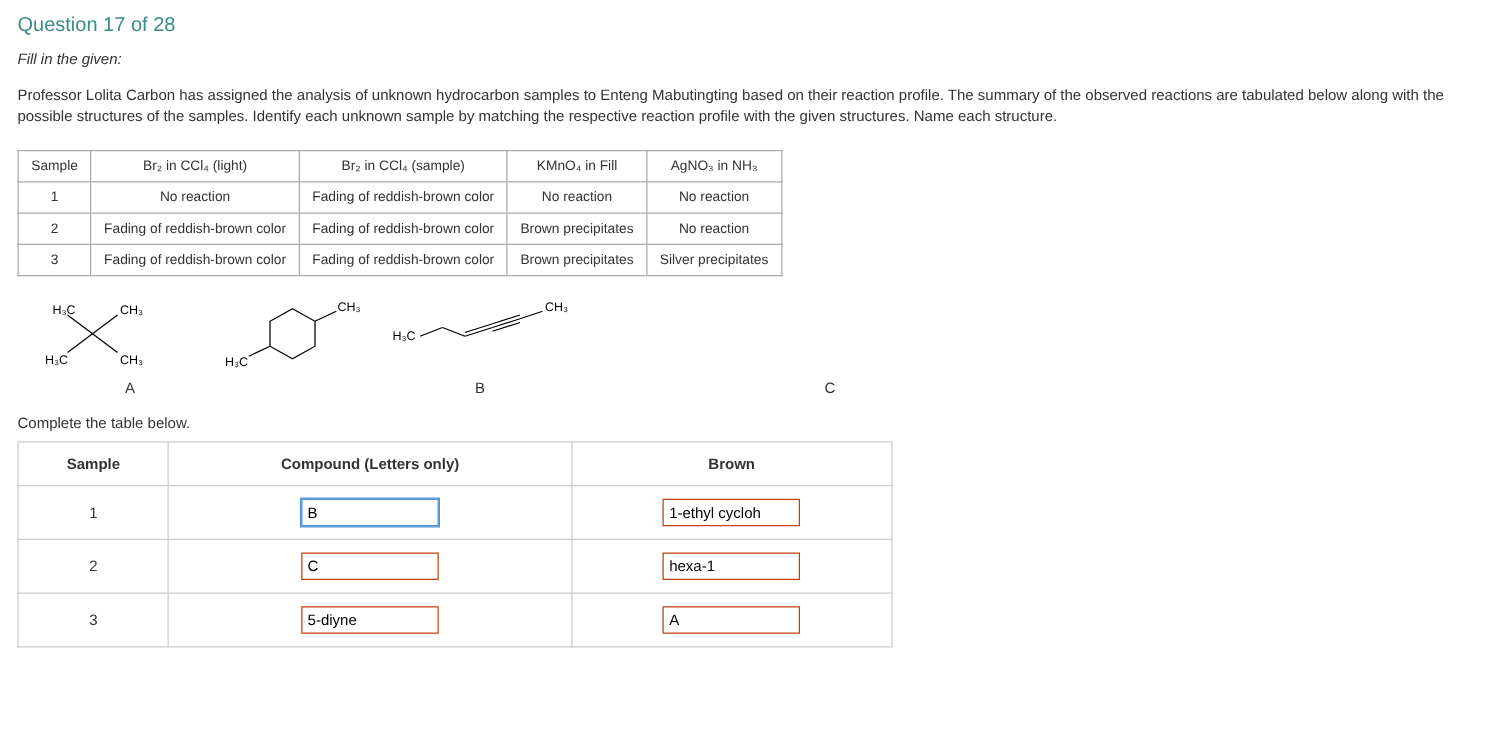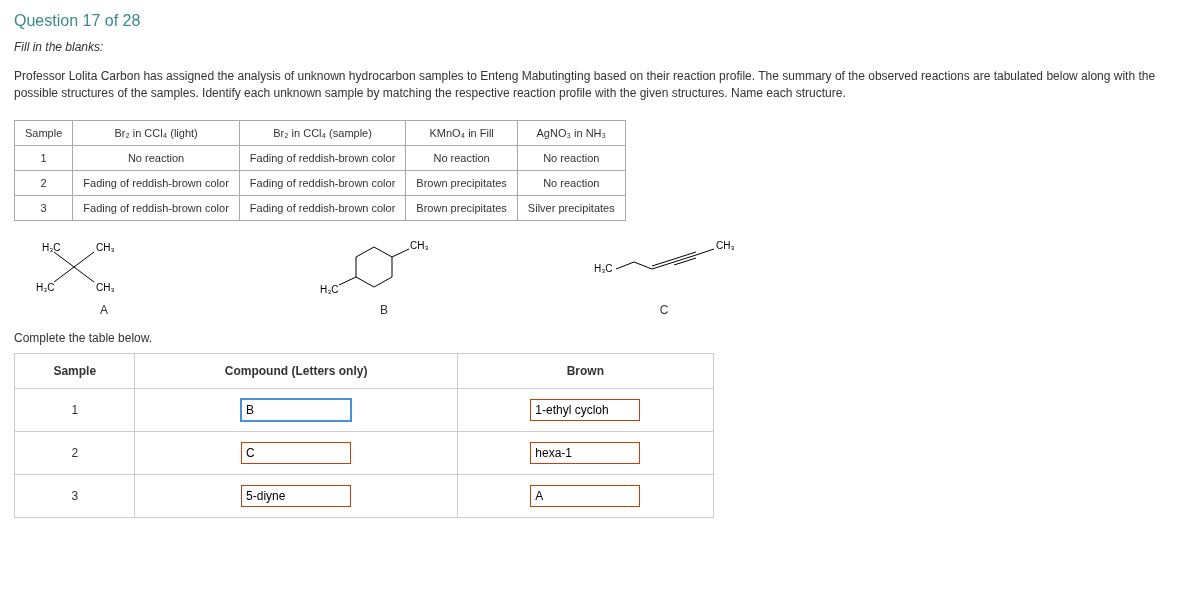--- a/index.html
+++ b/index.html
@@ -2,36 +2,36 @@
 <html><head>
 <meta charset="utf-8">
 <style>
 body{margin:0;padding:10px 14px;font-family:Arial,Helvetica,sans-serif;font-size:12px;color:#333;background:#fff;width:1200px;box-sizing:border-box}
 .qtitle{color:#3a8a8a;font-size:16px;margin:2px 0 10px}
 .instr{font-style:italic;margin:8px 0 14px}
 .para{margin:6px 0 18px;line-height:1.4}
 table.rx{border-collapse:collapse;margin-bottom:16px}
 table.rx th,table.rx td{border:1px solid #aaa;padding:6px 10px;text-align:center;font-size:11px;vertical-align:middle}
 table.rx th{font-weight:normal}
-.structures{display:flex;gap:140px;align-items:flex-end;margin:4px 0 4px 20px}
+.structures{display:flex;align-items:flex-end;margin:4px 0 4px 20px}
 .struct{width:140px;text-align:center;font-size:10px;position:relative;height:60px}
 .labels{display:flex;gap:140px;margin:6px 0 14px 20px}
 .labels div{width:140px;text-align:center;font-size:12px}
 .complete{margin:8px 0}
 table.ans{border-collapse:collapse;width:700px}
 table.ans th,table.ans td{border:1px solid #ccc;padding:10px 8px;text-align:center;font-size:12px}
 table.ans input{font-size:12px;padding:3px 4px;border:1px solid #c2410c;width:100px;font-family:inherit}
 table.ans input.active{border:1px solid #4a90d9;outline:1px solid #4a90d9}
 svg{display:block}
 </style>
 </head>
 <body>
 
 <div class="qtitle">Question 17 of 28</div>
-<div class="instr">Fill in the blanks:</div>
+<div class="instr">Fill in the given:</div>
 <div class="para">Professor Lolita Carbon has assigned the analysis of unknown hydrocarbon samples to Enteng Mabutingting based on their reaction profile.  The summary of the observed reactions are tabulated below along with the possible structures of the samples. Identify each unknown sample by matching the respective reaction profile with the given structures.  Name each structure.</div>
 
 <table class="rx">
 <tbody>
       <tr>
 <th>Sample</th>
 <th>Br₂ in CCl₄ (light)</th>
 <th>Br₂ in CCl₄ (sample)</th>
 <th>KMnO₄ in Fill</th>
 <th>AgNO₃ in NH₃</th>

